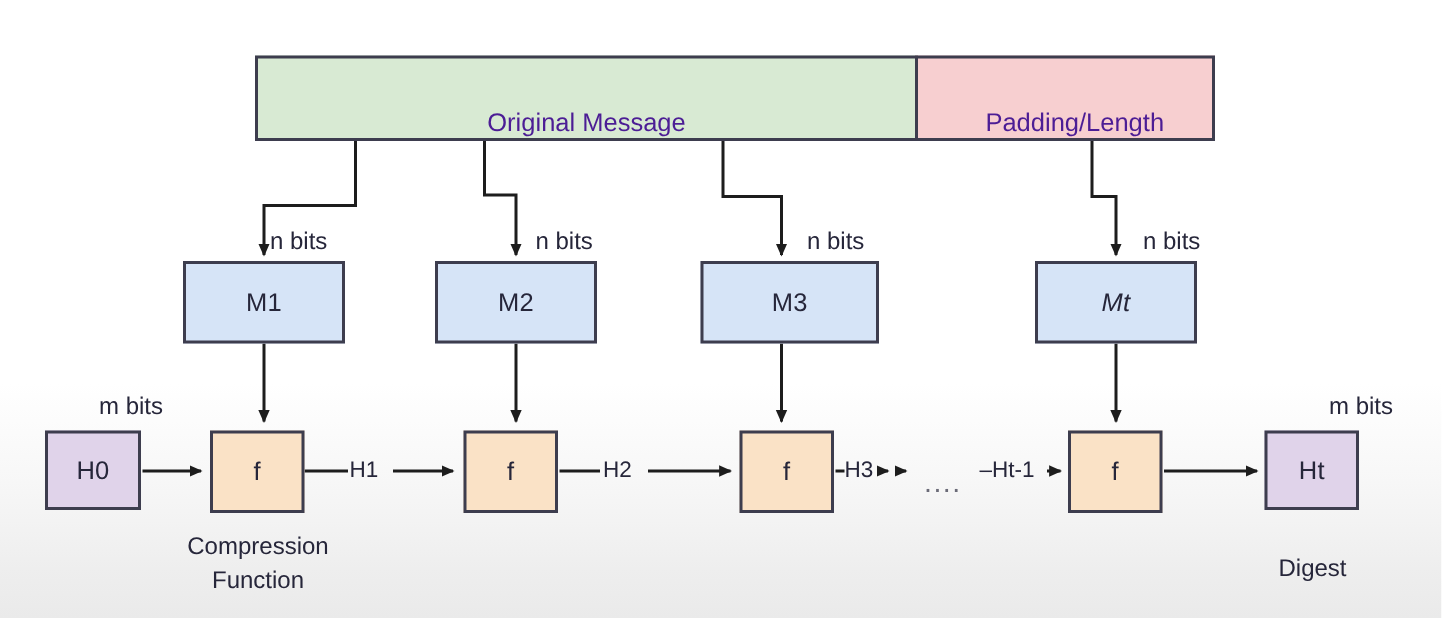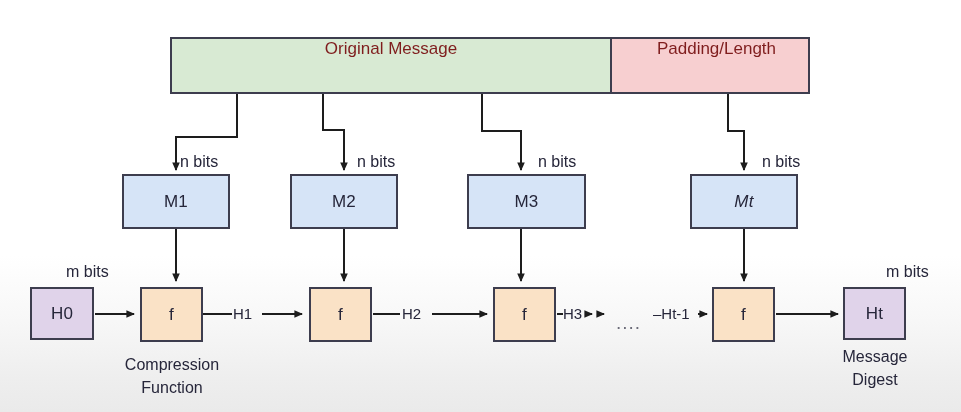--- a/index.html
+++ b/index.html
@@ -30,23 +30,23 @@
     justify-content: center;
     color: #26263a;
     font-size: 17px;
     letter-spacing: 0.2px;
     line-height: 1.15;
   }
   .bar-seg {
     position: absolute;
     box-sizing: border-box;
     display: flex;
-    align-items: flex-start;
+    align-items: flex-end;
     justify-content: center;
-    color: #7f1d1d;
+    color: #4c1d95;
     font-size: 17px;
     border: 2px solid #3d3d4e;
   }
   .seg-green { background: #d8ead3; }
   .seg-pink  { background: #f7cfd0; padding-left: 13px; }
   .mblock { background: #d6e4f7; }
   .fblock { background: #fae2c6; font-style: normal; font-size: 17px; }
   .hblock { background: #e0d3ea; }
 
   .lbl {
@@ -170,16 +170,15 @@
   <div class="edge-lbl" style="left:233px; top:305px;">H1</div>
   <div class="edge-lbl" style="left:402px; top:305px;">H2</div>
   <div class="edge-lbl" style="left:563px; top:305px;">H3</div>
   <div class="edge-lbl" style="left:653px; top:305px;">–Ht-1</div>
 
   <div class="dots" style="left:616px; top:312px;">....</div>
 
   <div class="lbl lbl-center" style="left:112px; top:356px; width:120px;">Compression</div>
   <div class="lbl lbl-center" style="left:112px; top:379px; width:120px;">Function</div>
 
-  <div class="lbl lbl-center" style="left:815px; top:348px; width:120px;">Message</div>
   <div class="lbl lbl-center" style="left:815px; top:371px; width:120px;">Digest</div>
 
 </div>
 
 </body></html>

